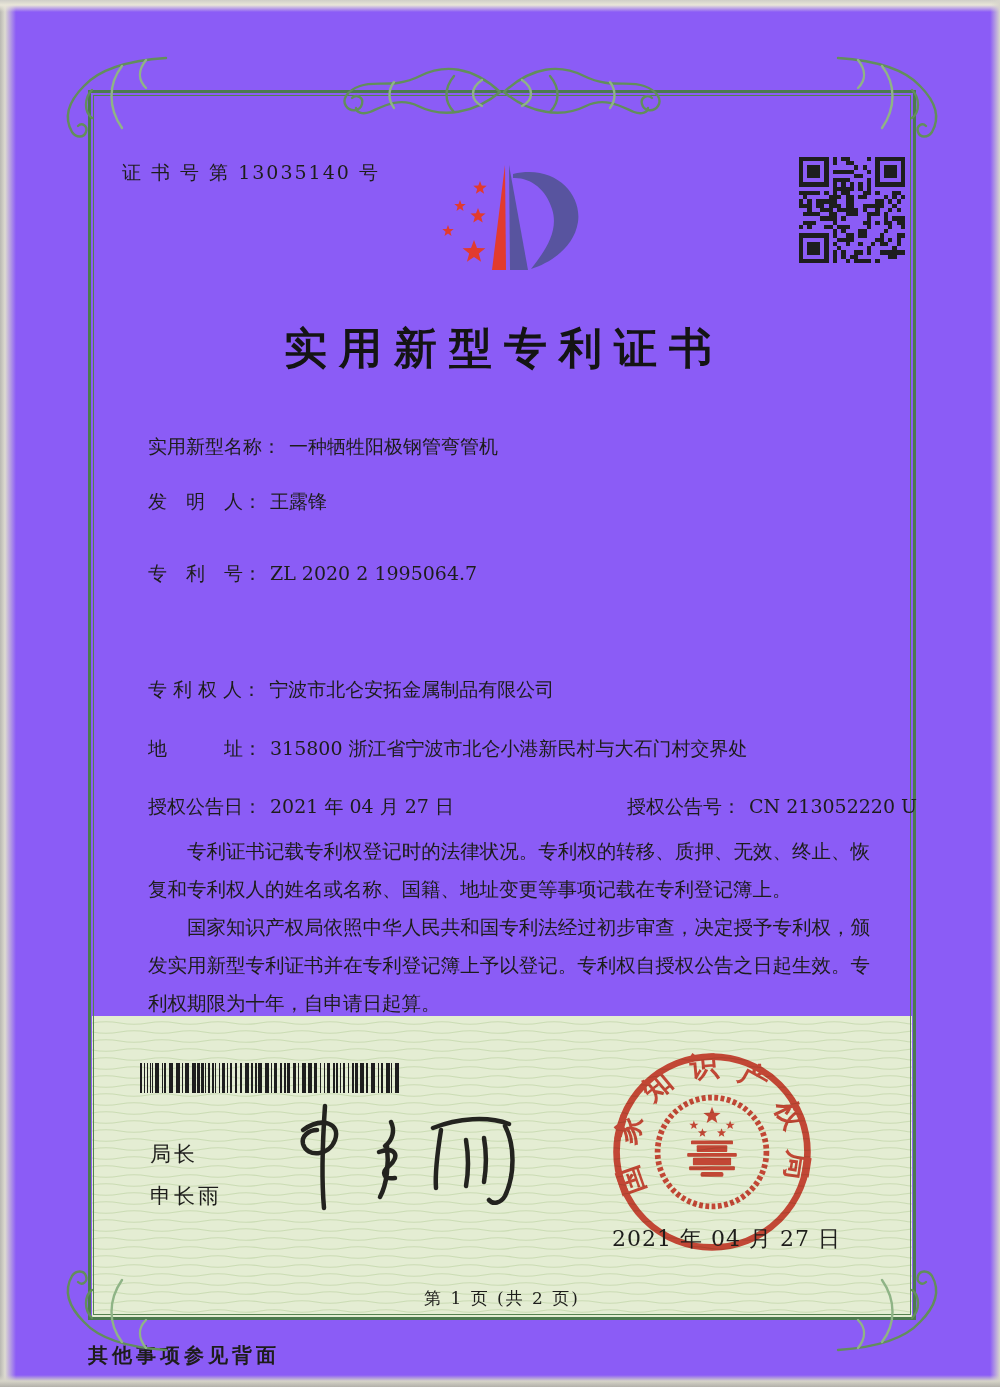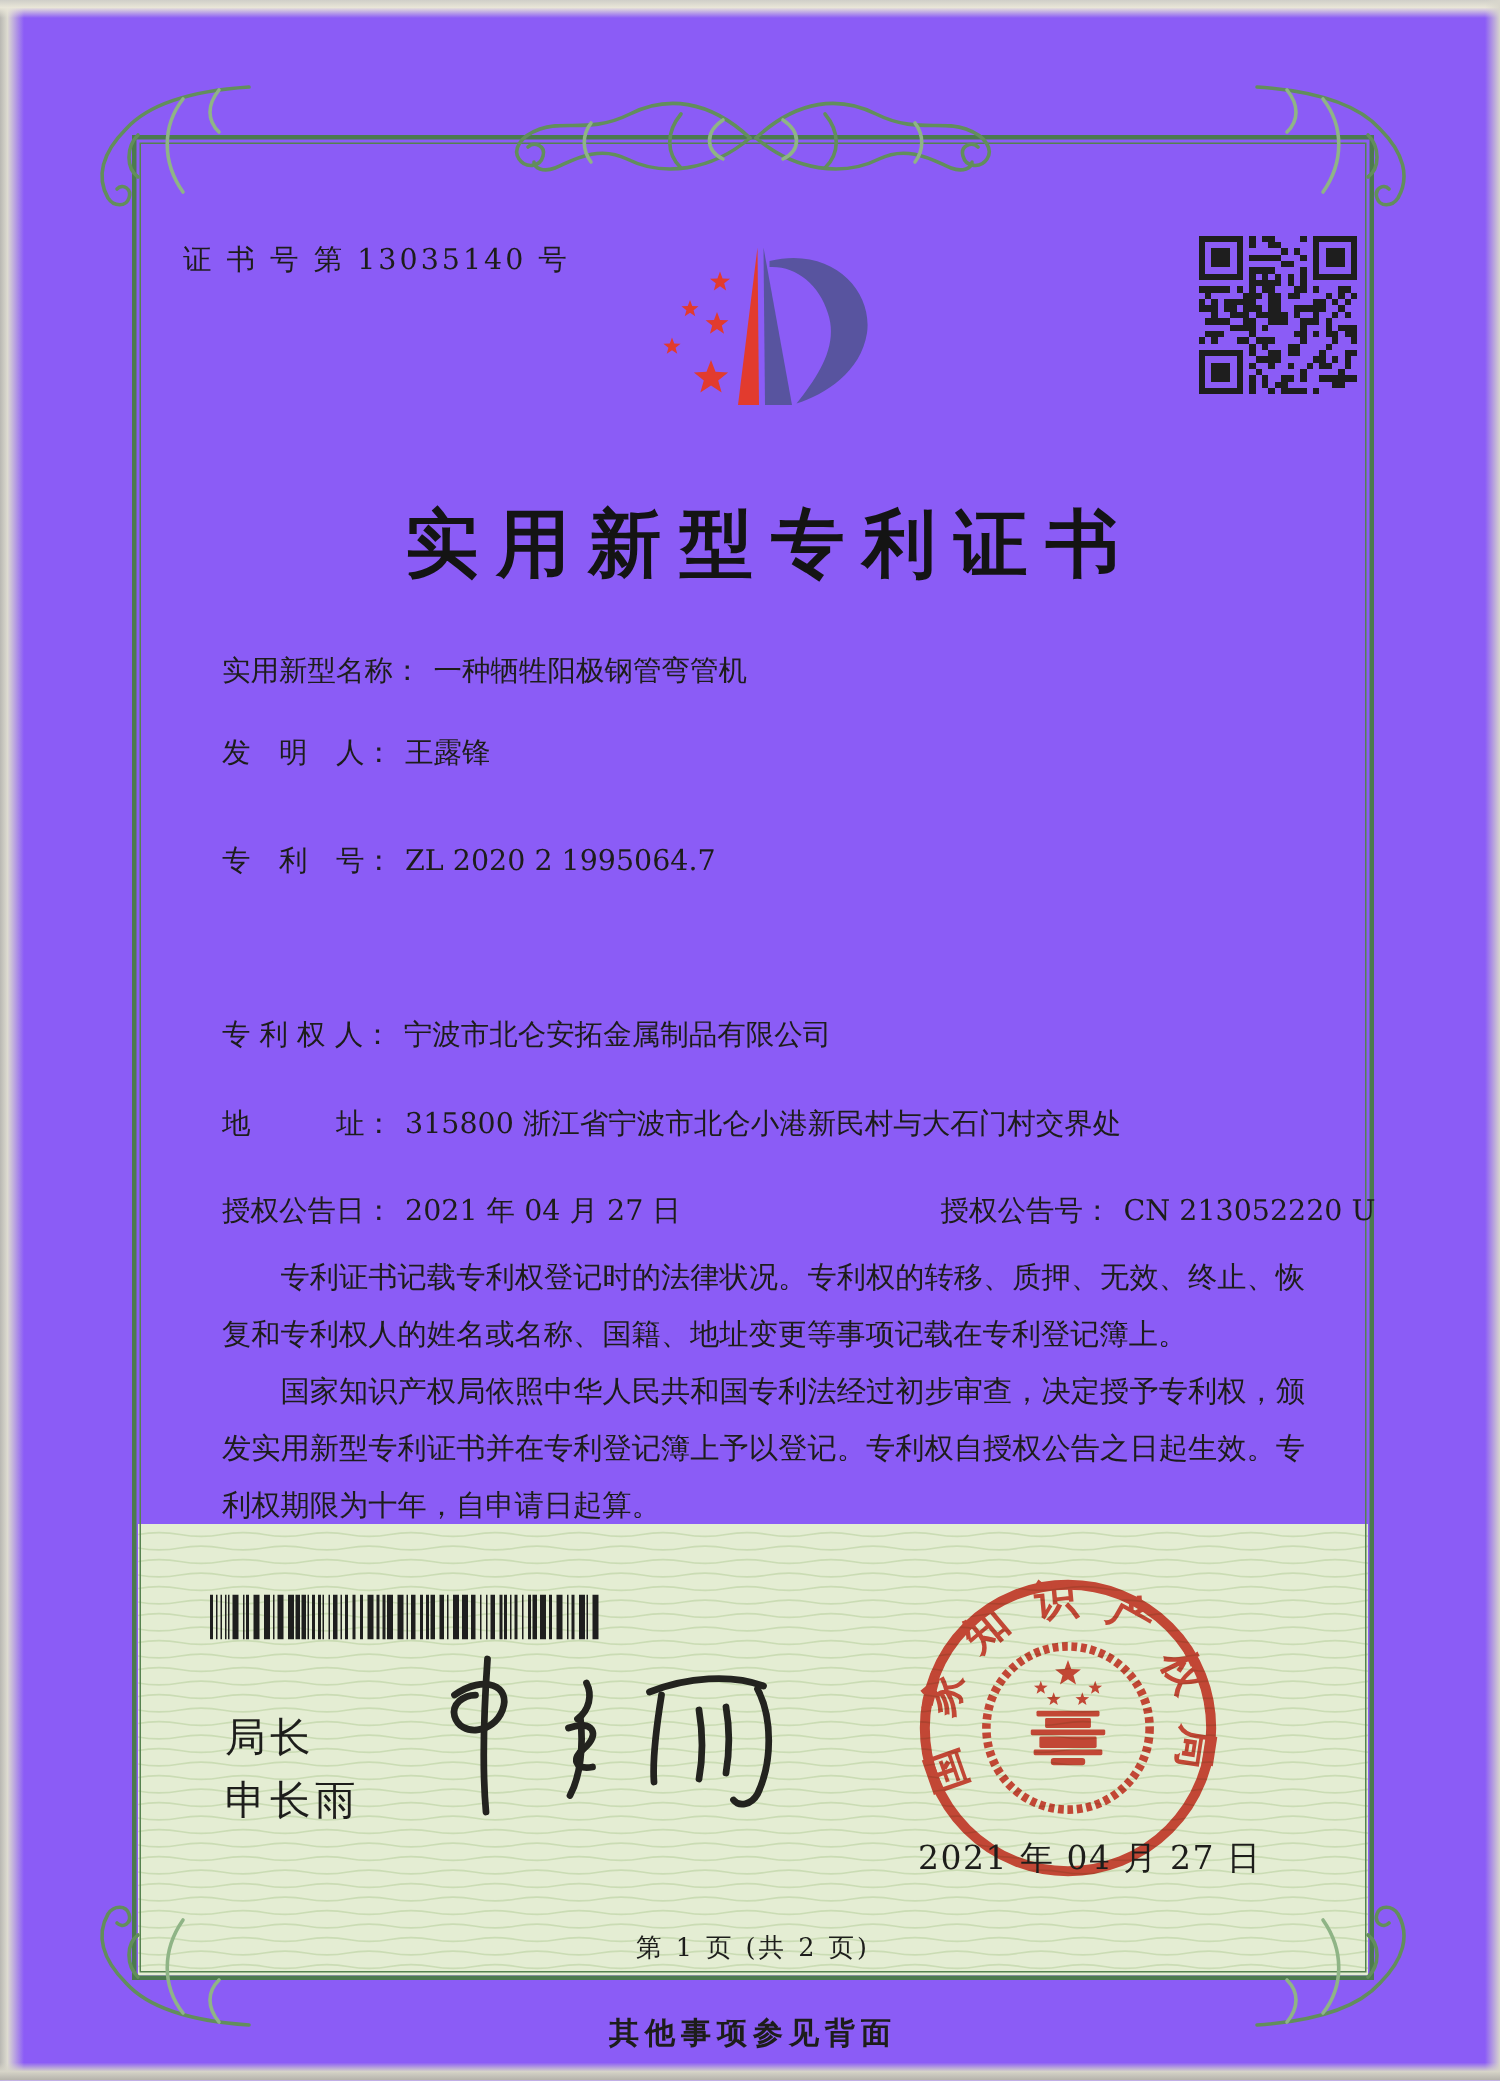--- a/index.html
+++ b/index.html
@@ -34,47 +34,47 @@
   .frame::after{content:"";position:absolute;inset:2px;border:1px solid #55824f;}
 
   .ornament{position:absolute;z-index:12;pointer-events:none;}
 
   .cert-no{position:absolute;left:122px;top:160px;z-index:10;
     font-size:19px;letter-spacing:2px;}
   .logo{position:absolute;left:400px;top:140px;z-index:10;}
   .qr{position:absolute;left:799px;top:157px;z-index:10;}
 
   .title{position:absolute;left:88px;top:318px;width:828px;z-index:10;
-    text-align:center;font-size:49px;font-weight:700;letter-spacing:12px;
-    color:#141414;margin:12px;}
+    text-align:center;font-size:43px;font-weight:700;letter-spacing:12px;
+    color:#141414;margin:2px;}
 
   .row{position:absolute;left:148px;z-index:10;font-size:19px;white-space:nowrap;}
   .row .lbl{margin-right:8px;}
   .grant2{position:absolute;left:479px;top:0;}
 
   .paras{position:absolute;left:148px;top:833px;width:722px;z-index:10;
     font-size:19.5px;line-height:38px;text-align:justify;}
   .paras p{margin:0;text-indent:2em;}
 
   .barcode{position:absolute;left:140px;top:1063px;z-index:10;}
 
-  .signer{position:absolute;left:150px;z-index:10;font-size:27px;letter-spacing:3px;}
+  .signer{position:absolute;left:150px;z-index:10;font-size:21px;letter-spacing:3px;}
   .signer-title{top:1140px;}
   .signer-name{top:1182px;}
   .signature{position:absolute;left:283px;top:1100px;z-index:11;}
 
   .seal{position:absolute;left:607px;top:1047px;z-index:15;opacity:.92;
     mix-blend-mode:multiply;}
   .seal-date{position:absolute;left:612px;top:1224px;z-index:16;
     font-size:22px;letter-spacing:1px;white-space:nowrap;}
 
   .page-indicator{position:absolute;left:88px;top:1287px;width:828px;z-index:10;
     text-align:center;font-size:17px;letter-spacing:2px;}
   .back-note{position:absolute;left:88px;top:1342px;width:828px;z-index:10;
-    text-align:center;font-size:20px;font-weight:600;letter-spacing:4px;}
+    font-size:20px;font-weight:600;letter-spacing:4px;}
 </style>
 </head>
 <body>
 
 <div class="page">
 
   <div class="band">
     <svg id="waves" width="820" height="301" viewBox="0 0 820 301">
         <path d="M0 7 q14 -2.6 28 0 q14 2.6 28 0 q14 -2.6 28 0 q14 2.6 28 0 q14 -2.6 28 0 q14 2.6 28 0 q14 -2.6 28 0 q14 2.6 28 0 q14 -2.6 28 0 q14 2.6 28 0 q14 -2.6 28 0 q14 2.6 28 0 q14 -2.6 28 0 q14 2.6 28 0 q14 -2.6 28 0 q14 2.6 28 0 q14 -2.6 28 0 q14 2.6 28 0 q14 -2.6 28 0 q14 2.6 28 0 q14 -2.6 28 0 q14 2.6 28 0 q14 -2.6 28 0 q14 2.6 28 0 q14 -2.6 28 0 q14 2.6 28 0 q14 -2.6 28 0 q14 2.6 28 0 q14 -2.6 28 0 q14 2.6 28 0" fill="none" stroke="#c6d8ae" stroke-width="1.1" opacity="0.85"></path>
         <path d="M0 16 q14 2.6 28 0 q14 -2.6 28 0 q14 2.6 28 0 q14 -2.6 28 0 q14 2.6 28 0 q14 -2.6 28 0 q14 2.6 28 0 q14 -2.6 28 0 q14 2.6 28 0 q14 -2.6 28 0 q14 2.6 28 0 q14 -2.6 28 0 q14 2.6 28 0 q14 -2.6 28 0 q14 2.6 28 0 q14 -2.6 28 0 q14 2.6 28 0 q14 -2.6 28 0 q14 2.6 28 0 q14 -2.6 28 0 q14 2.6 28 0 q14 -2.6 28 0 q14 2.6 28 0 q14 -2.6 28 0 q14 2.6 28 0 q14 -2.6 28 0 q14 2.6 28 0 q14 -2.6 28 0 q14 2.6 28 0 q14 -2.6 28 0" fill="none" stroke="#c6d8ae" stroke-width="1.1" opacity="0.85"></path>

